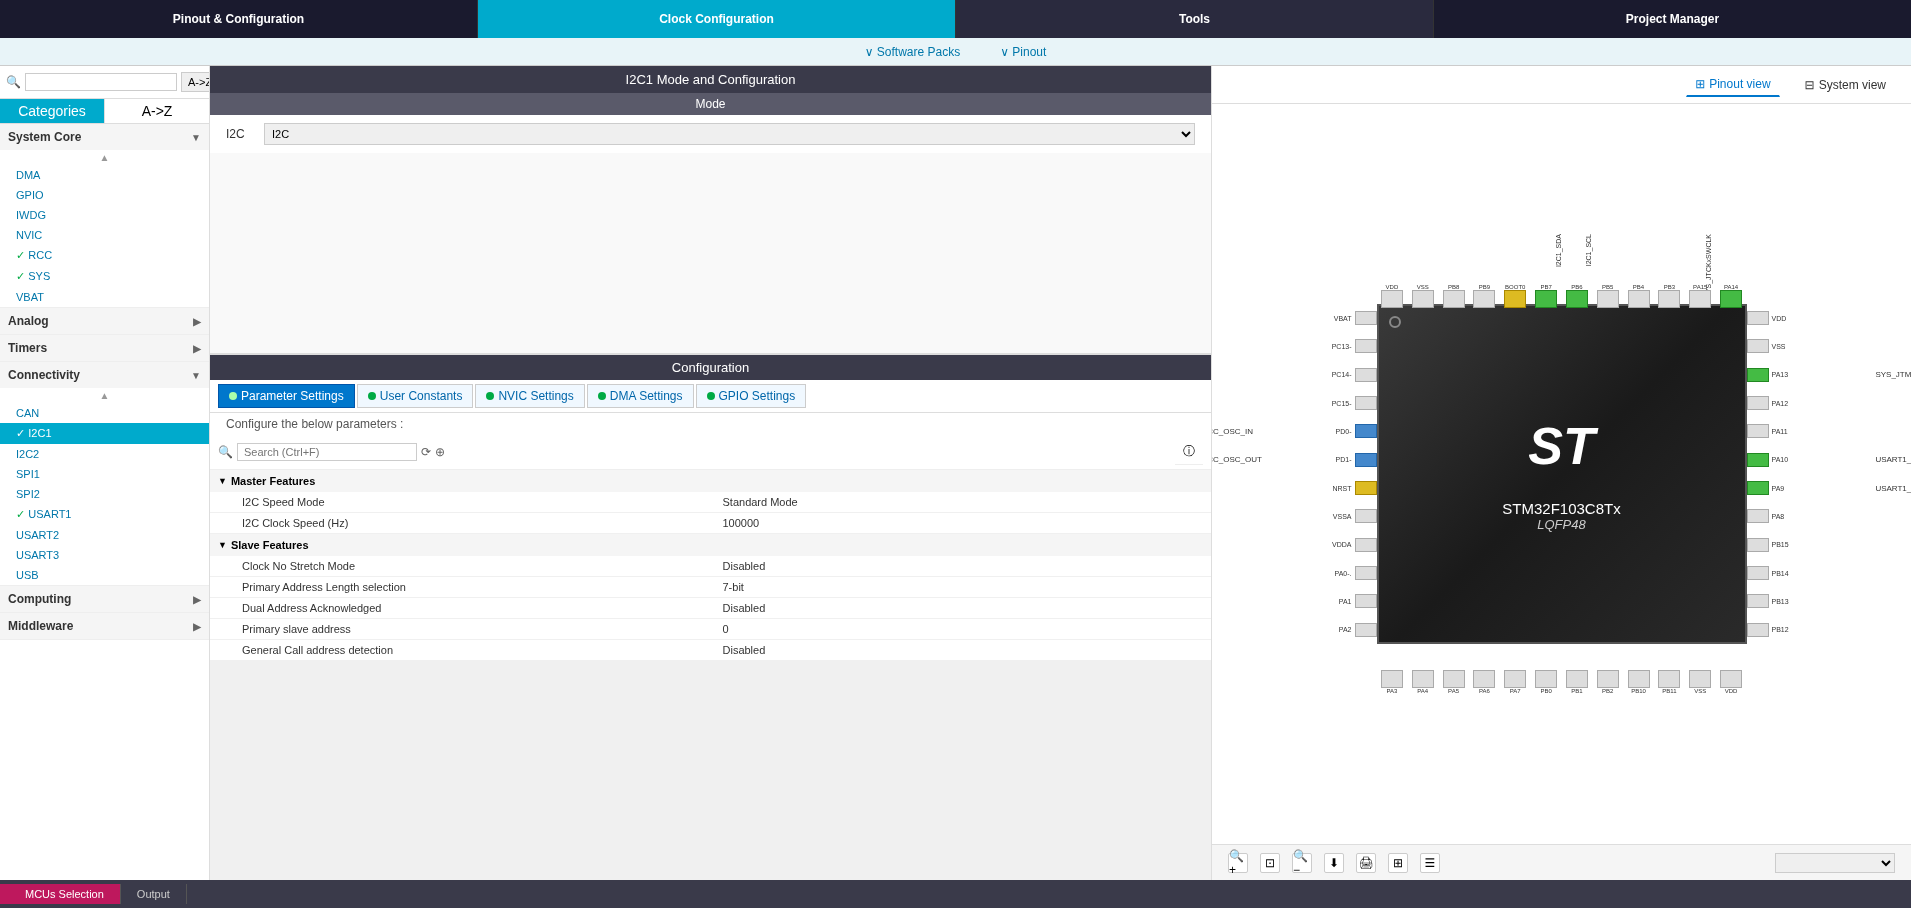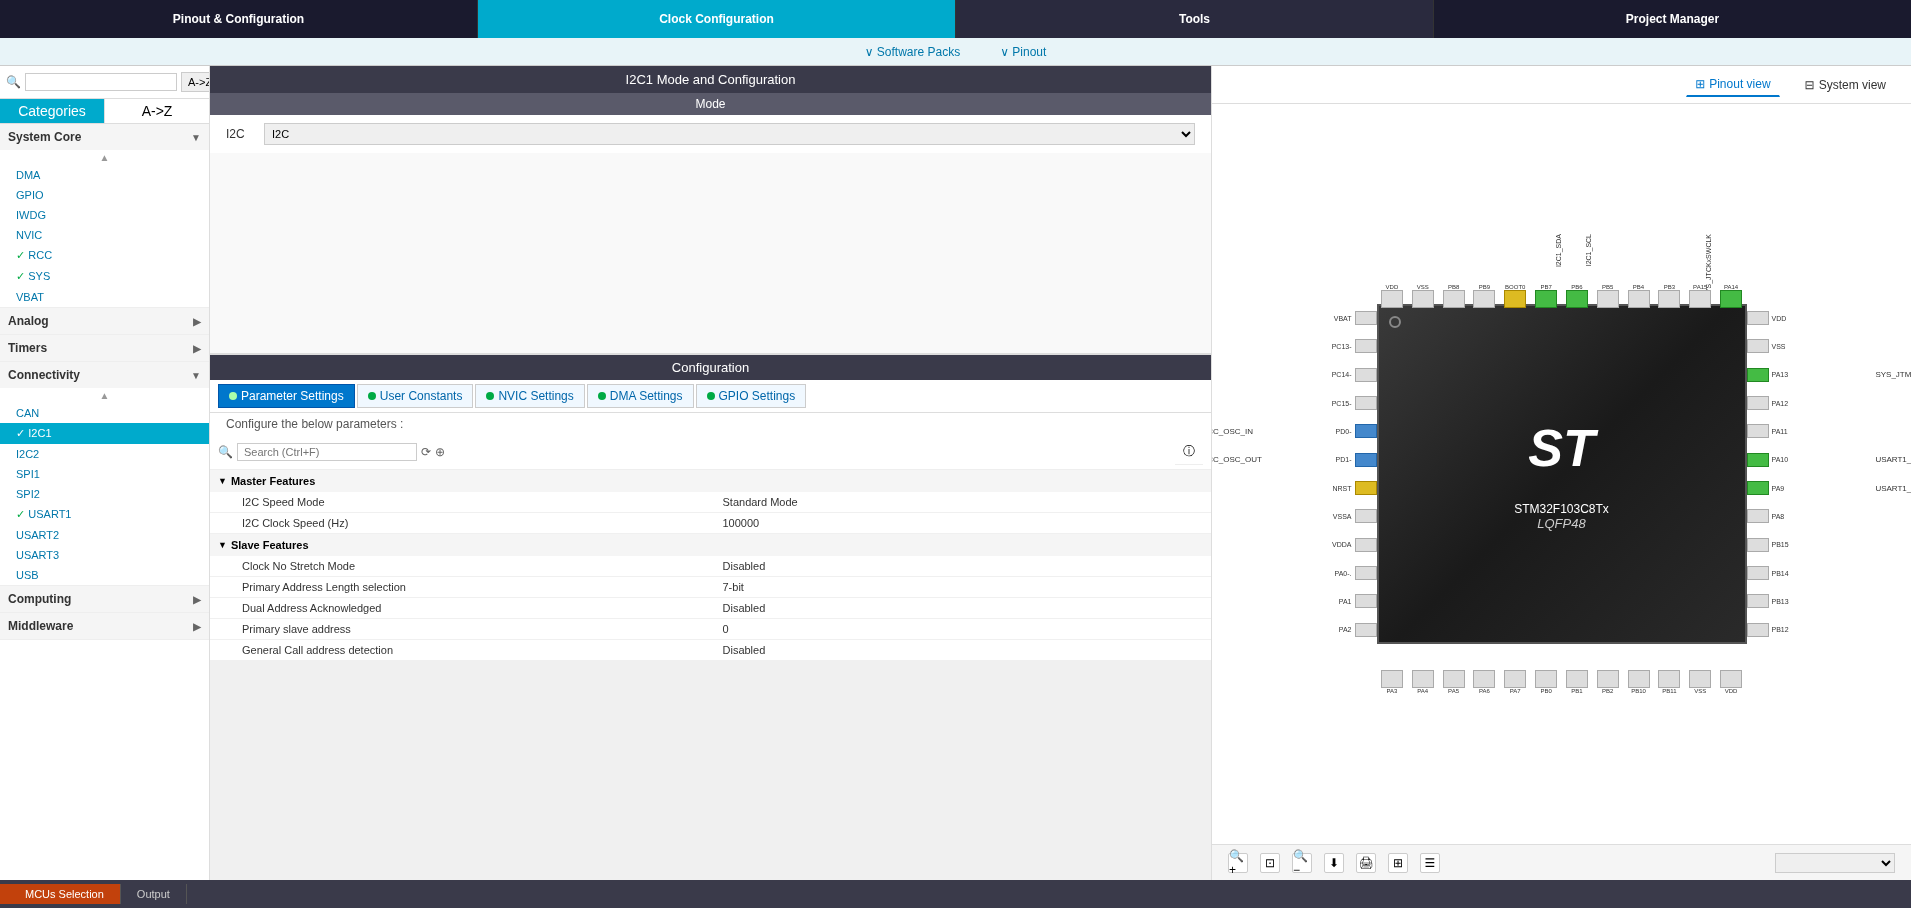--- a/index.html
+++ b/index.html
@@ -73,21 +73,21 @@
     .right-panel { width: 700px; background: #fff; border-left: 1px solid #ddd; display: flex; flex-direction: column; }
     .right-toolbar { display: flex; align-items: center; padding: 6px 16px; border-bottom: 1px solid #ddd; gap: 16px; justify-content: flex-end; }
     .view-btn { display: flex; align-items: center; gap: 4px; cursor: pointer; font-size: 12px; color: #333; padding: 4px 8px; border: 1px solid transparent; }
     .view-btn.active { color: #0077cc; border-bottom: 2px solid #0077cc; }
 
     .chip-area { flex: 1; display: flex; align-items: center; justify-content: center; position: relative; overflow: hidden; }
 
     
     .bottom-bar { height: 28px; background: #3a3a4a; display: flex; align-items: center; gap: 0; }
     .bottom-tab { padding: 4px 16px; color: #ccc; cursor: pointer; font-size: 11px; border-right: 1px solid #555; }
-    .bottom-tab.active { background: #c2410c; color: #fff; padding-left: 25px; }
+    .bottom-tab.active { background: #be185d; color: #fff; padding-left: 25px; }
 
     
     .zoom-bar { height: 36px; background: #f5f5f5; border-top: 1px solid #ddd; display: flex; align-items: center; padding: 0 16px; gap: 12px; }
     .zoom-icon { width: 20px; height: 20px; display: flex; align-items: center; justify-content: center; cursor: pointer; border: 1px solid #ccc; background: #fff; border-radius: 2px; font-size: 12px; }
     .zoom-select { border: 1px solid #ccc; padding: 2px 4px; font-size: 11px; width: 120px; margin-left: auto; }
 
     .circle-dot { width: 12px; height: 12px; border-radius: 50%; border: 2px solid #888; margin: 2px; }
   </style>
 </head>
 <body>
@@ -297,21 +297,21 @@
 
           <div style="position:absolute; left:178px; top:0; writing-mode:vertical-rl; transform:rotate(180deg); font-size:7px; color:#333; white-space:nowrap;">I2C1_SDA</div>
           <div style="position:absolute; left:208px; top:0; writing-mode:vertical-rl; transform:rotate(180deg); font-size:7px; color:#333; white-space:nowrap;">I2C1_SCL</div>
           <div style="position:absolute; left:328px; top:0; writing-mode:vertical-rl; transform:rotate(180deg); font-size:7px; color:#333; white-space:nowrap;">SYS_JTCKxSWCLK</div>
         </div>
 
         <div style="position:absolute; top:70px; left:95px; width:370px; height:340px; background:linear-gradient(135deg,#3a3a3a 0%,#1a1a1a 50%,#2a2a2a 100%); border:2px solid #555; display:flex; flex-direction:column; align-items:center; justify-content:center;">
 
           <div class="circle-dot" style="position:absolute; top:8px; left:8px;"></div>
           <div style="color:#fff; font-size:52px; font-weight:bold; font-style:italic; font-family:'Arial Black',sans-serif;">ST</div>
-          <div style="color:#fff; font-size:12px; margin-top:24px;">STM32F103C8Tx</div>
+          <div style="color:#fff; font-size:15px; margin-top:24px;">STM32F103C8Tx</div>
           <div style="color:#ccc; font-size:13px; font-style:italic;">LQFP48</div>
         </div>
 
         <div style="position:absolute; top:50px; left:95px; width:370px; display:flex;">
 
           <div style="flex:1;display:flex;flex-direction:column;align-items:center;">
             <div style="font-size:6px;color:#333;white-space:nowrap;">VDD</div>
             <div style="width:22px;height:18px;background:#ddd;border:1px solid #aaa;display:flex;align-items:center;justify-content:center;font-size:5px;"></div>
           </div>
           <div style="flex:1;display:flex;flex-direction:column;align-items:center;">

